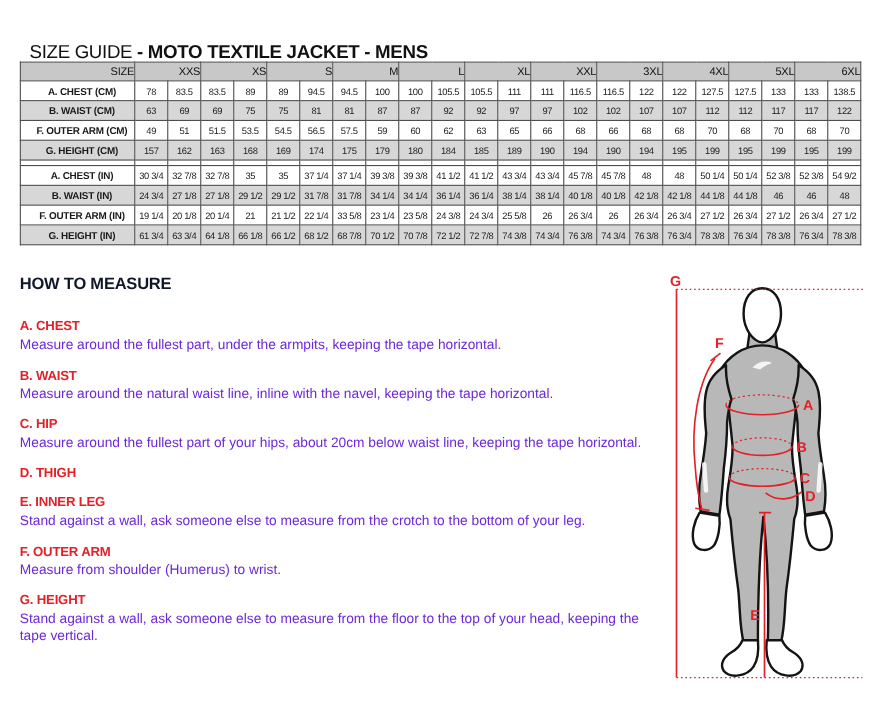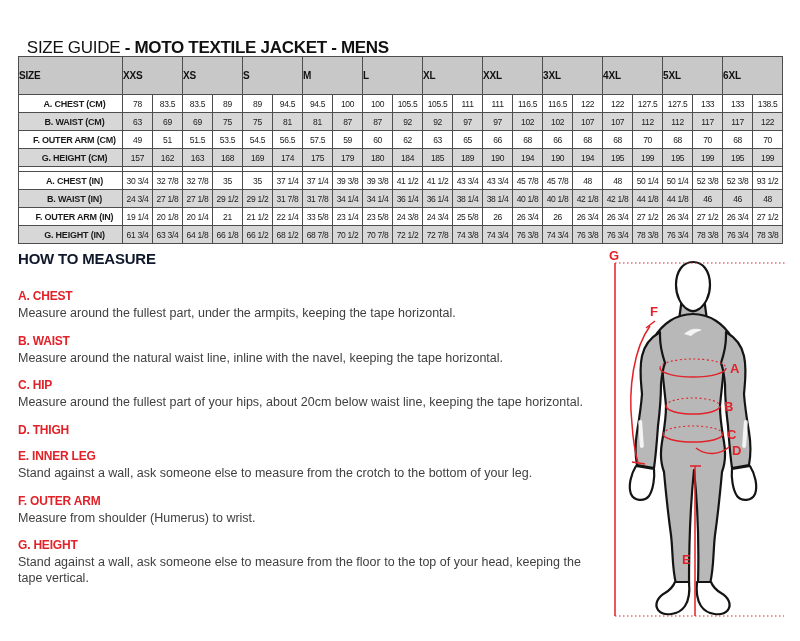--- a/index.html
+++ b/index.html
@@ -21,38 +21,38 @@
   .title .bold{font-weight:700;}
   
   .size-table{
     position:absolute;left:18px;top:56px;width:764px;
     border-collapse:collapse;table-layout:fixed;border:1px solid #333;
   }
   .size-table col.c-label{width:104px;}
   .size-table col.c-val{width:30px;}
   .size-table th,.size-table td{border:1px solid var(--border);overflow:hidden;}
   .size-table thead th{
-    background:var(--head-bg);font-size:10px;font-weight:700;height:38px;
-    text-align:left;letter-spacing:-0.2px;
+    background:var(--head-bg);font-size:10px;font-weight:400;height:17px;
+    text-align:right;letter-spacing:-0.2px;
   }
   .size-table td{
     font-size:8.5px;text-align:center;height:18px;white-space:nowrap;
     letter-spacing:-0.3px;color:#1a1a1a;
   }
   .size-table td.label{
     text-align:center;padding-left:8px;font-weight:700;font-size:9px;letter-spacing:-0.2px;
   }
   .size-table tr.stripe td{background:var(--stripe);}
   .size-table tr.spacer td{height:5px;background:#fff;}
   
   .htm{position:absolute;left:18px;top:250px;width:585px;}
   .htm h2{font-size:15px;font-weight:700;letter-spacing:-0.2px;margin-bottom:22px;color:#0f172a;}
   .m-section{margin-bottom:12px;}
   .m-label{color:var(--red);font-weight:700;font-size:12px;letter-spacing:-0.2px;margin-bottom:3px;}
-  .m-text{font-size:12.5px;color:#404040;line-height:1.25;}
+  .m-text{font-size:12.5px;color:#6d28d9;line-height:1.25;}
   
   .figure{position:absolute;left:598px;top:248px;}
   .figure text{font-family:"Liberation Sans",sans-serif;font-weight:700;font-size:13px;fill:var(--red);}
 </style>
 </head>
 <body>
 
 <div class="title">
   <span class="normal">SIZE GUIDE </span><span class="bold">- MOTO TEXTILE JACKET - MENS</span>
 </div>
@@ -241,21 +241,21 @@
         <td>43 3/4</td>
         <td>43 3/4</td>
         <td>45 7/8</td>
         <td>45 7/8</td>
         <td>48</td>
         <td>48</td>
         <td>50 1/4</td>
         <td>50 1/4</td>
         <td>52 3/8</td>
         <td>52 3/8</td>
-        <td>93 1/2</td>
+        <td>54 9/2</td>
       </tr>
       <tr class="stripe">
         <td class="label">B. WAIST (IN)</td>
         <td>24 3/4</td>
         <td>27 1/8</td>
         <td>27 1/8</td>
         <td>29 1/2</td>
         <td>29 1/2</td>
         <td>31 7/8</td>
         <td>31 7/8</td>

